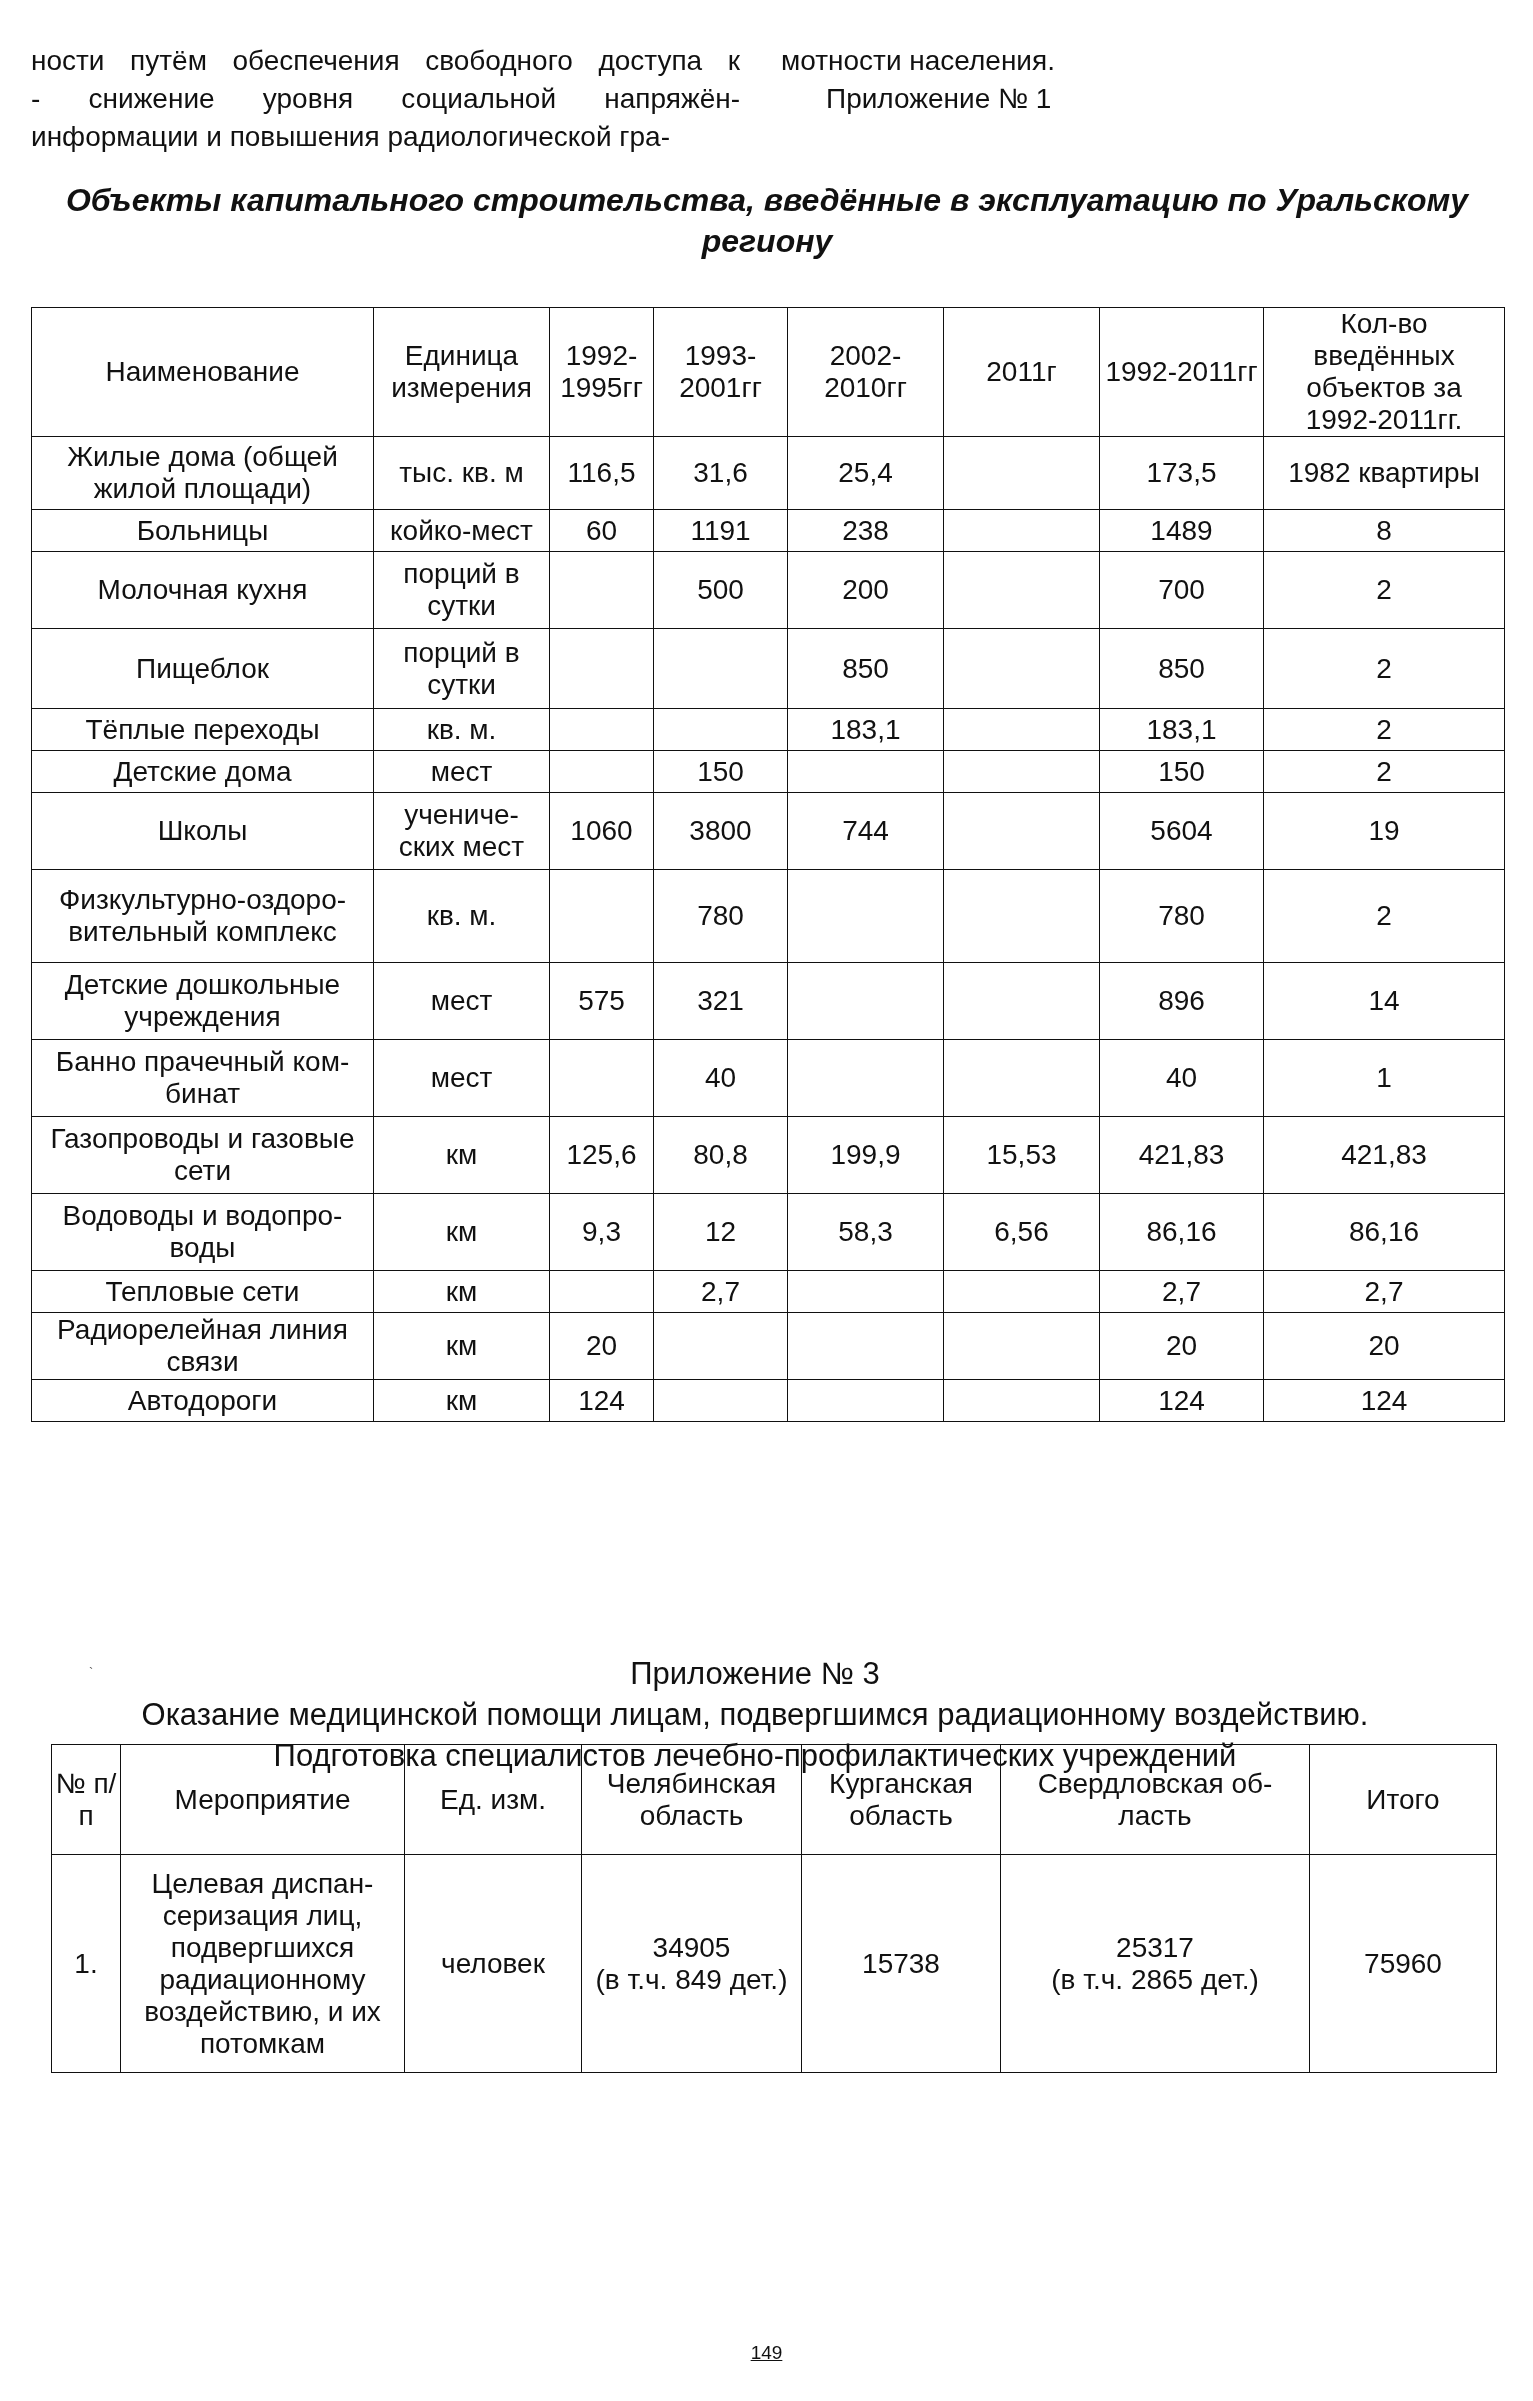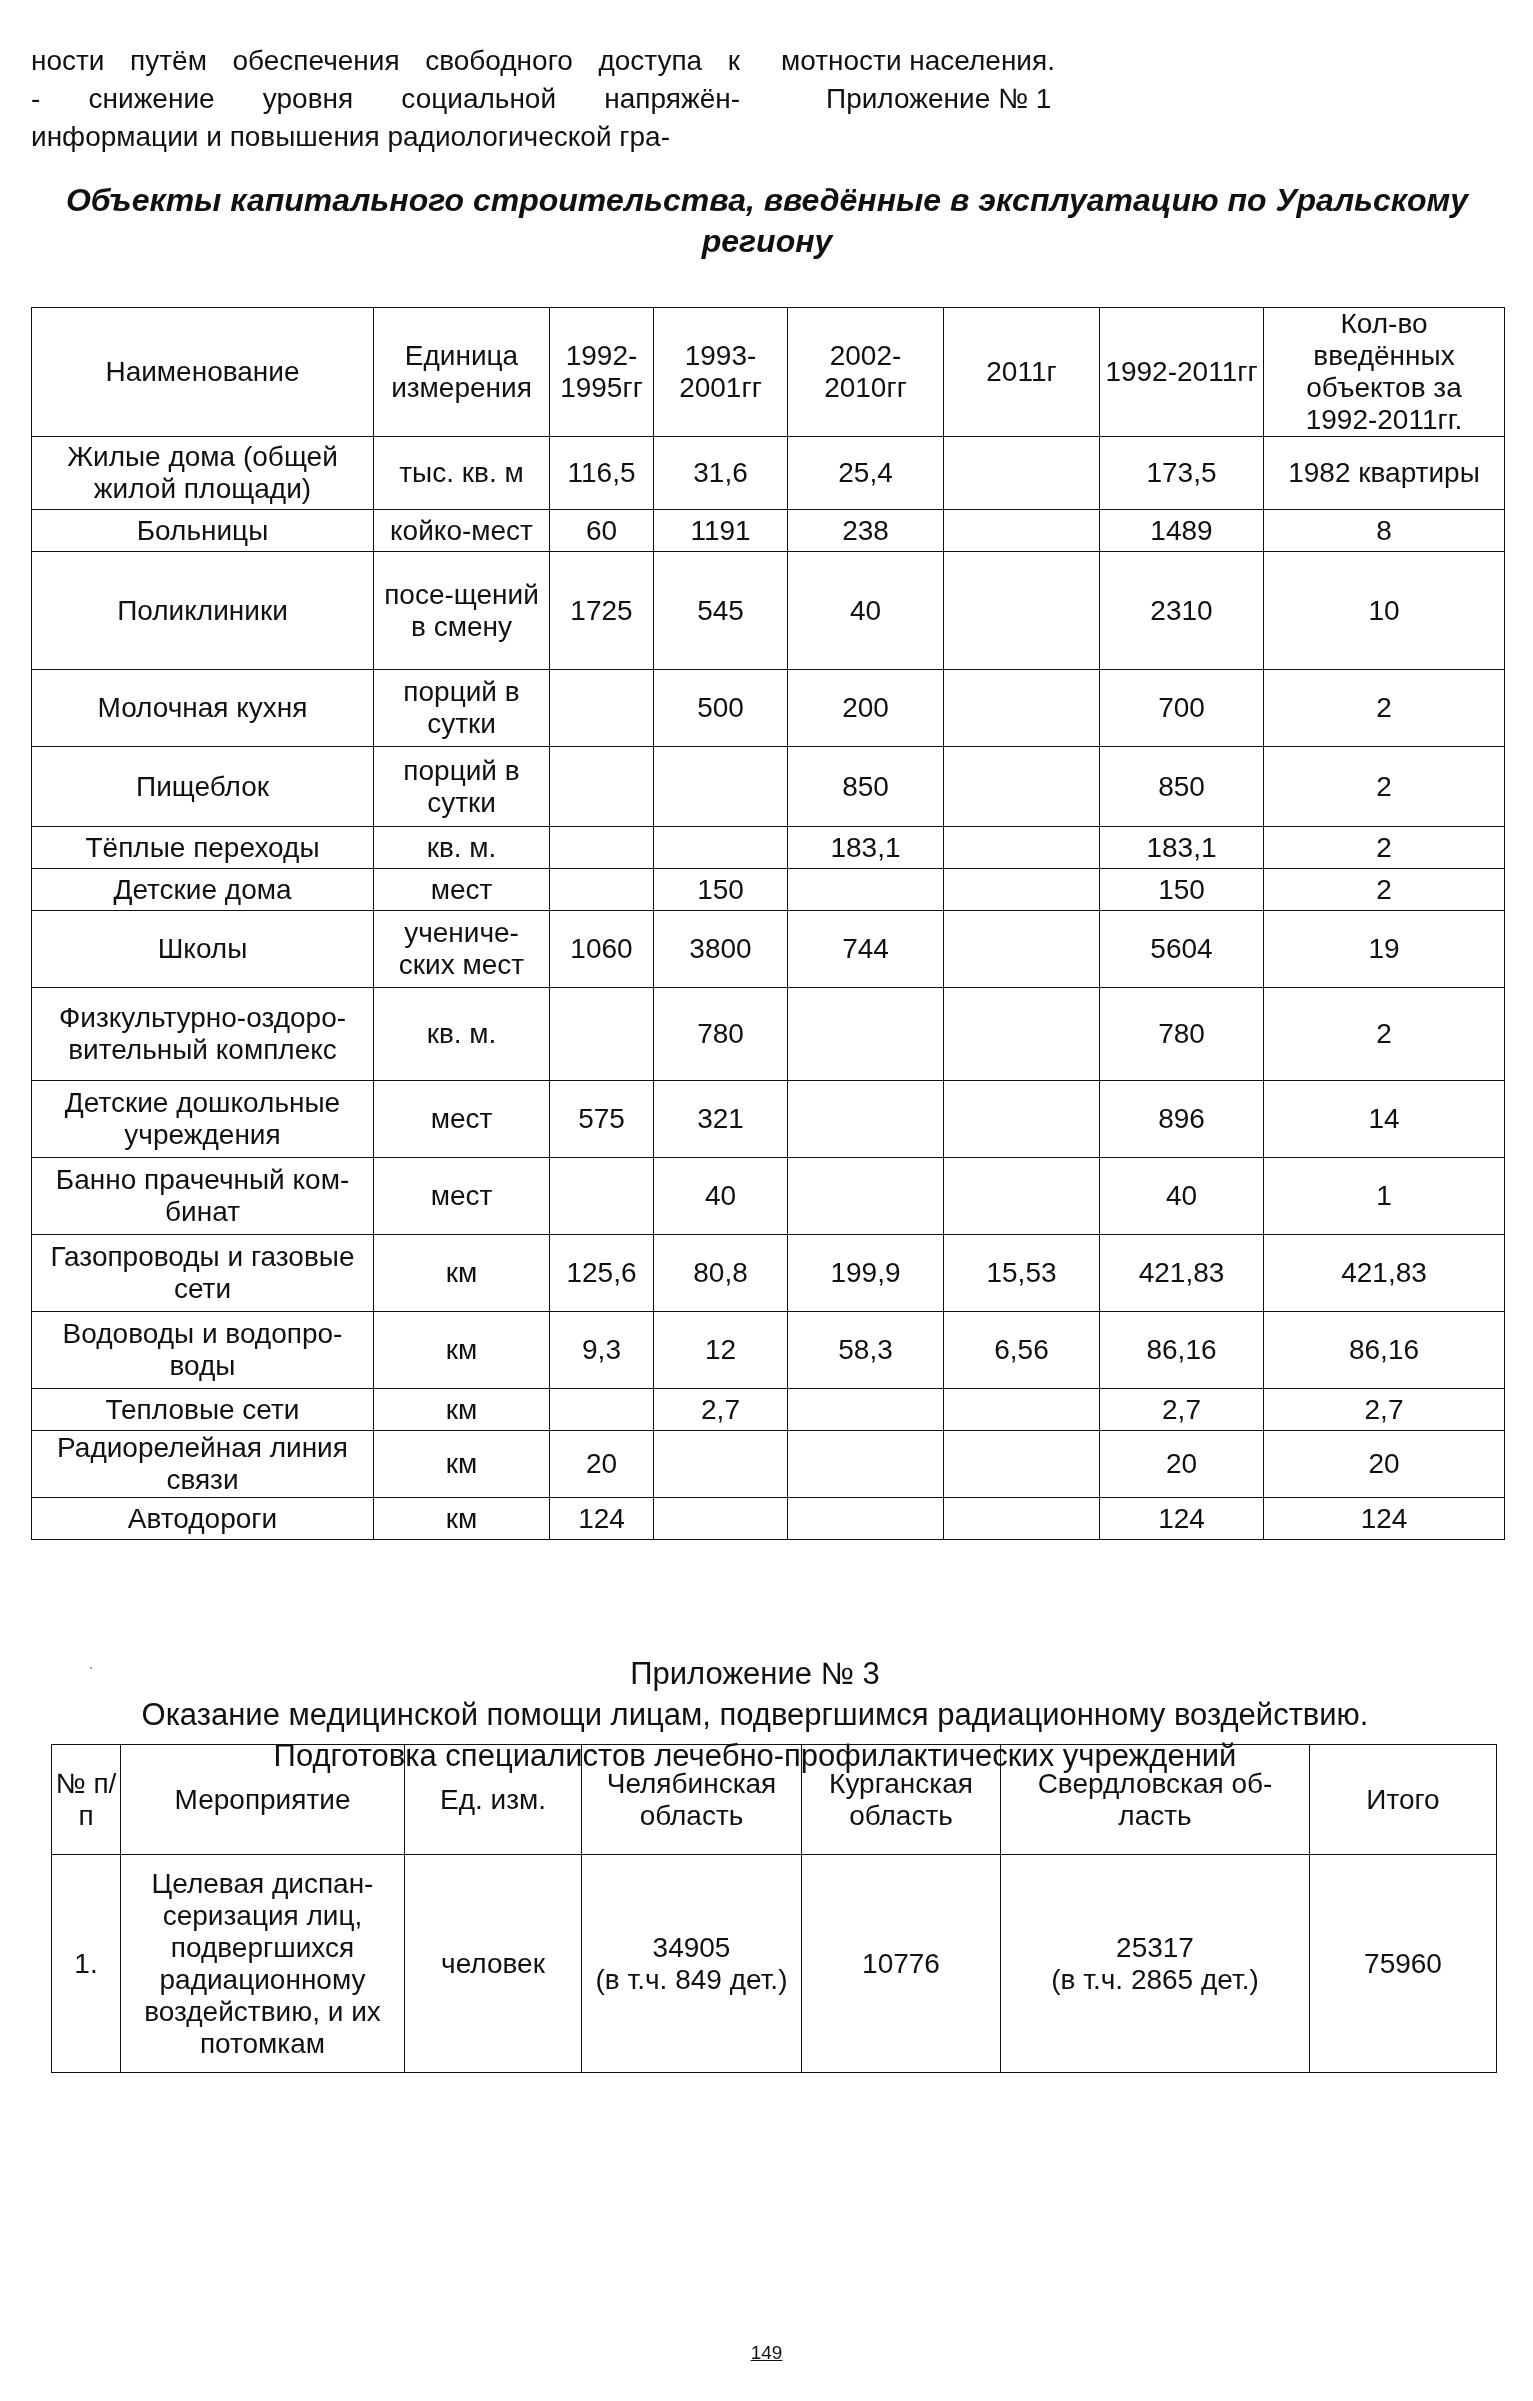--- a/index.html
+++ b/index.html
@@ -77,30 +77,20 @@
       <tr style="height: 42px;">
         <td>Больницы</td>
         <td>койко-мест</td>
         <td>60</td>
         <td>1191</td>
         <td>238</td>
         <td></td>
         <td>1489</td>
         <td>8</td>
       </tr>
-      <tr style="height: 118px;">
-        <td>Поликлиники</td>
-        <td>посе-щений в смену</td>
-        <td>1725</td>
-        <td>545</td>
-        <td>40</td>
-        <td></td>
-        <td>2310</td>
-        <td>10</td>
-      </tr>
       <tr style="height: 77px;">
         <td>Молочная кухня</td>
         <td>порций в сутки</td>
         <td></td>
         <td>500</td>
         <td>200</td>
         <td></td>
         <td>700</td>
         <td>2</td>
       </tr>
@@ -257,21 +247,21 @@
   </thead>
   <tbody>
     <tr>
       <td>1.</td>
       <td>Целевая диспан-серизация лиц, подвергшихся радиационному воздействию, и их потомкам</td>
       <td>человек</td>
       <td>
         <div>34905</div>
         <div>(в т.ч. 849 дет.)</div>
       </td>
-      <td>10776</td>
+      <td>15738</td>
       <td>
         <div>25317</div>
         <div>(в т.ч. 2865 дет.)</div>
       </td>
       <td>75960</td>
     </tr>
   </tbody>
 </table>
 
 <div class="abs pagenum">149</div>

